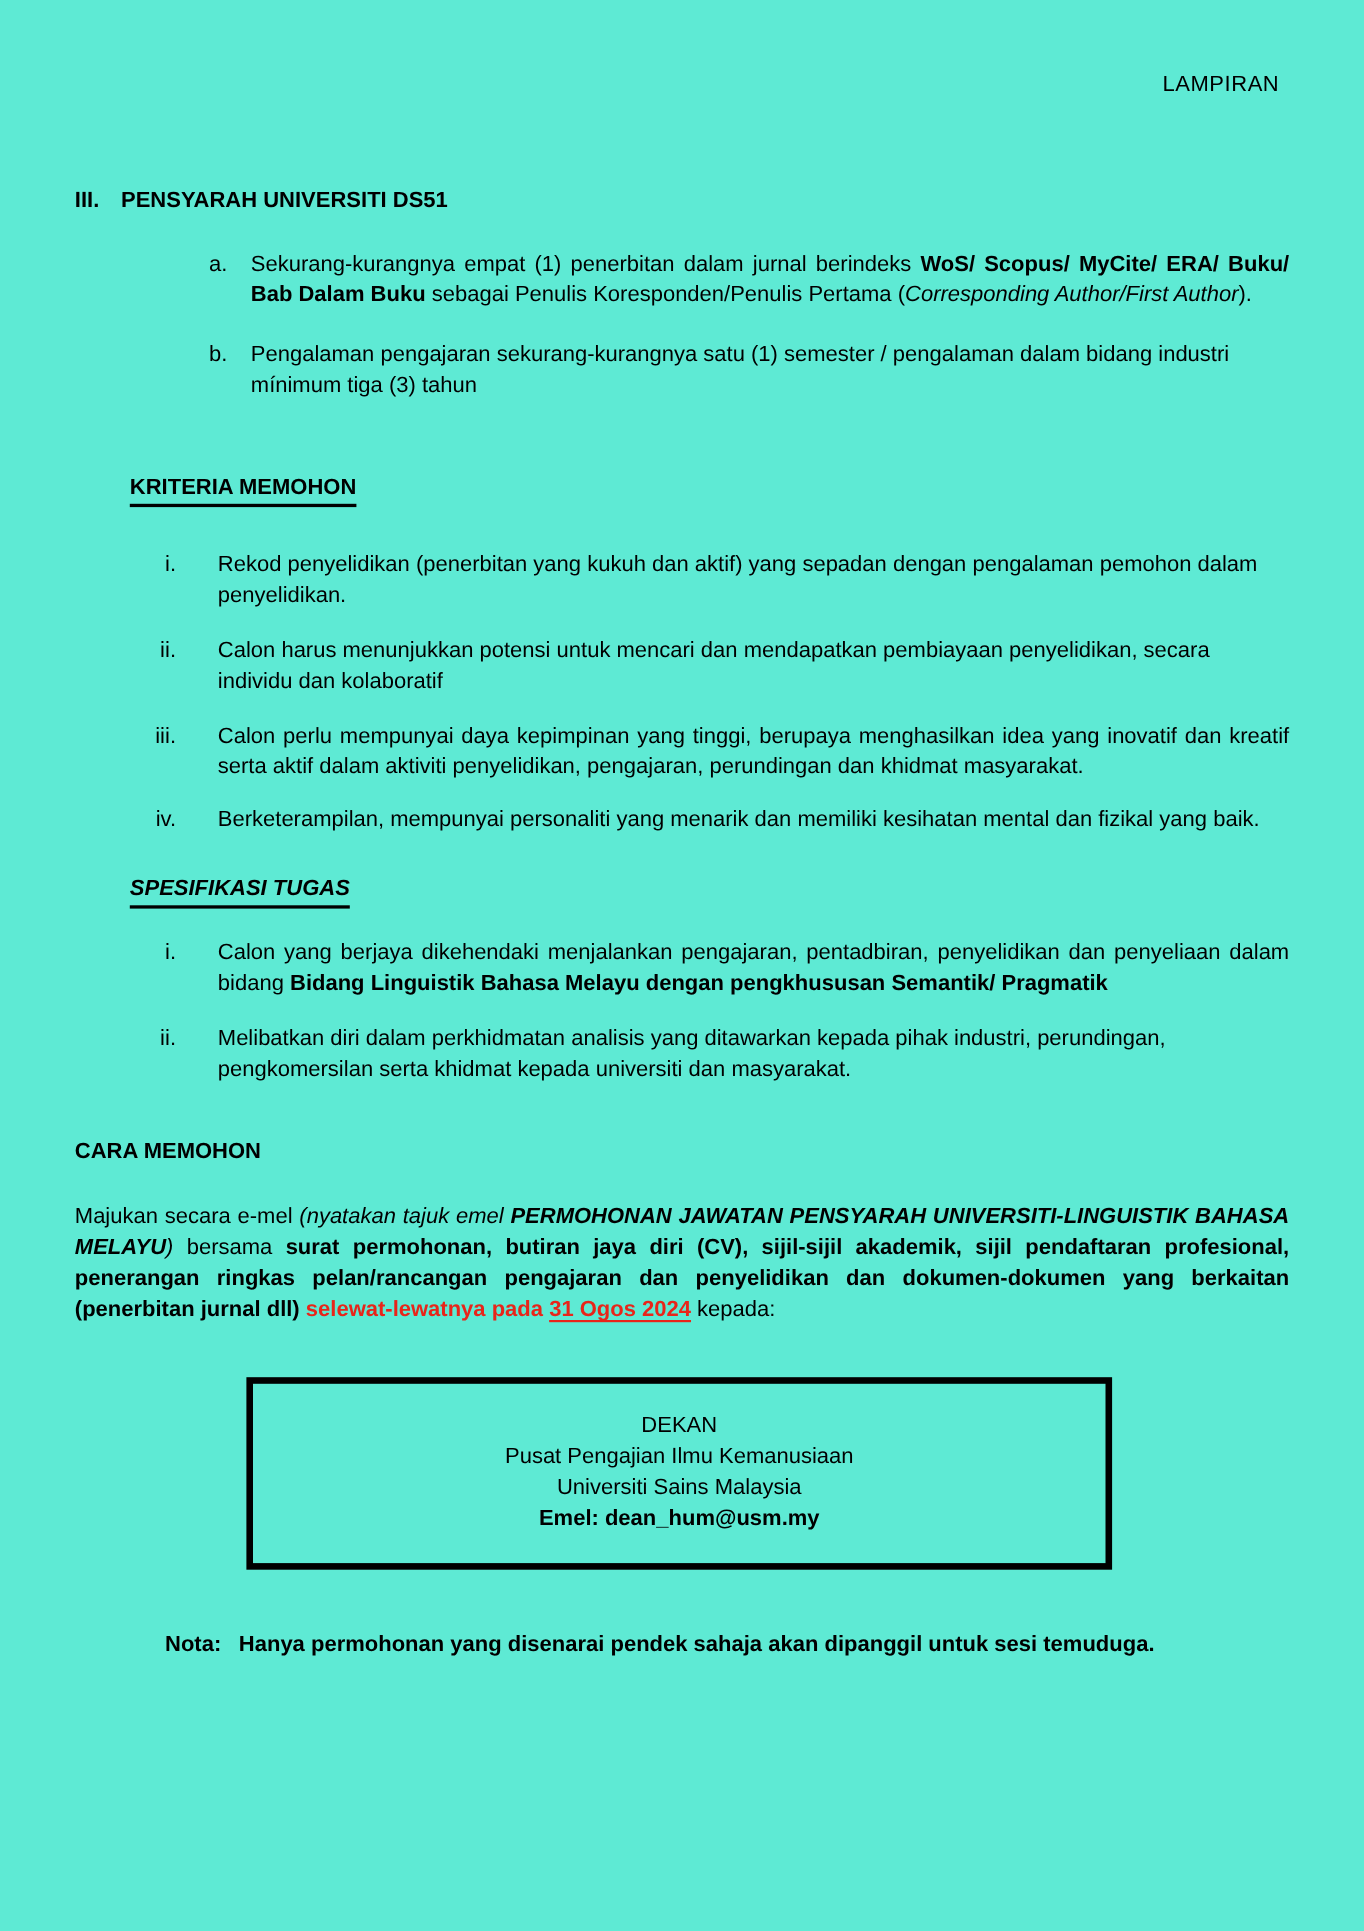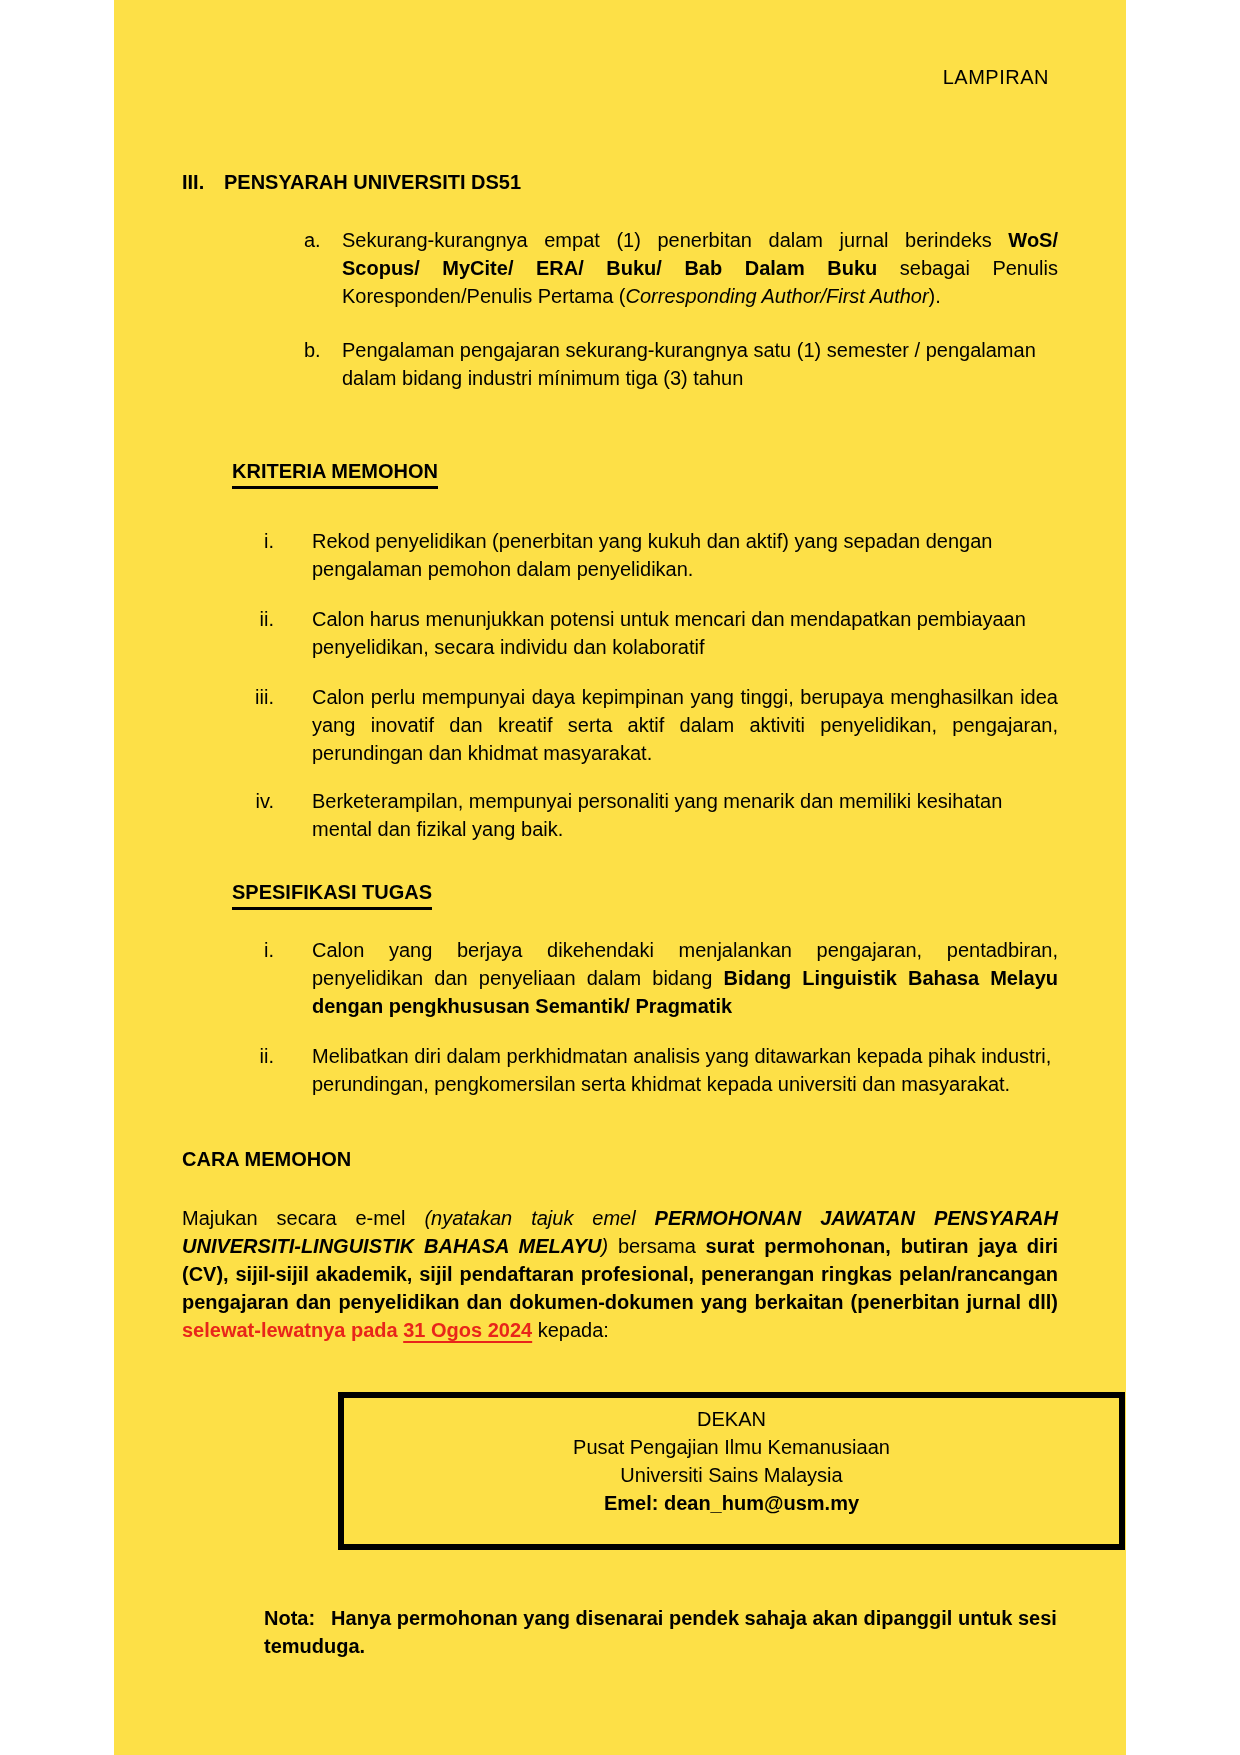--- a/index.html
+++ b/index.html
@@ -1,21 +1,21 @@
 <!DOCTYPE html>
 <html><head>
 <meta charset="utf-8">
 <style>
   html,body { margin:0; padding:0; background:#ffffff; }
   .page {
     position:relative;
-    width:1012px;
+    width:1240px;
     height:1755px;
     margin:0 auto;
-    background:#fde047;
+    background:#5eead4;
     color:#000000;
     font-family:"Liberation Sans", sans-serif;
     font-size:20px;
     line-height:28px;
     box-sizing:border-box;
     padding:66px 68px 0 68px;
     overflow:hidden;
   }
   .corner { text-align:right; padding-right:9px; line-height:22px; letter-spacing:0.5px; }
   .h-main { margin-top:82px; font-weight:bold; line-height:24px; display:flex; }
@@ -41,21 +41,21 @@
   .bi { font-weight:bold; font-style:italic; }
   .red { font-weight:bold; }
   .redu { font-weight:bold; text-decoration:underline; text-decoration-thickness:2px; text-underline-offset:4px; }
   .para { margin-top:32px; text-align:justify; }
   .addr-box {
     margin-top:48px;
     margin-left:156px;
     width:787px;
     box-sizing:border-box;
     border:6px solid #000;
-    padding:7px 20px 27px 20px;
+    padding:24px 20px 27px 20px;
     text-align:center;
   }
   .nota { margin-top:54px; margin-left:82px; font-weight:bold; }
   .nota .label { margin-right:16px; }
 </style>
 </head>
 <body>
 
 <div class="page">
 
@@ -91,21 +91,21 @@
   <div class="rom-item mt22">
     <span class="marker">iii.</span>
     <span class="body just">Calon perlu mempunyai daya kepimpinan yang tinggi, berupaya menghasilkan idea yang inovatif dan kreatif serta aktif dalam aktiviti penyelidikan, pengajaran, perundingan dan khidmat masyarakat.</span>
   </div>
 
   <div class="rom-item mt20">
     <span class="marker">iv.</span>
     <span class="body">Berketerampilan, mempunyai personaliti yang menarik dan memiliki kesihatan mental dan fizikal yang baik.</span>
   </div>
 
-  <div class="h-sub mt36" style="margin-top:36px;"><span>SPESIFIKASI TUGAS</span></div>
+  <div class="h-sub mt36" style="margin-top:36px;font-style:italic;"><span>SPESIFIKASI TUGAS</span></div>
 
   <div class="rom-item mt26">
     <span class="marker">i.</span>
     <span class="body just"><span>Calon yang berjaya dikehendaki menjalankan pengajaran, pentadbiran, penyelidikan dan penyeliaan dalam bidang </span><span class="b">Bidang Linguistik Bahasa Melayu dengan pengkhususan Semantik/ Pragmatik</span></span>
   </div>
 
   <div class="rom-item mt22">
     <span class="marker">ii.</span>
     <span class="body">Melibatkan diri dalam perkhidmatan analisis yang ditawarkan kepada pihak industri, perundingan, pengkomersilan serta khidmat kepada universiti dan masyarakat.</span>
   </div>

